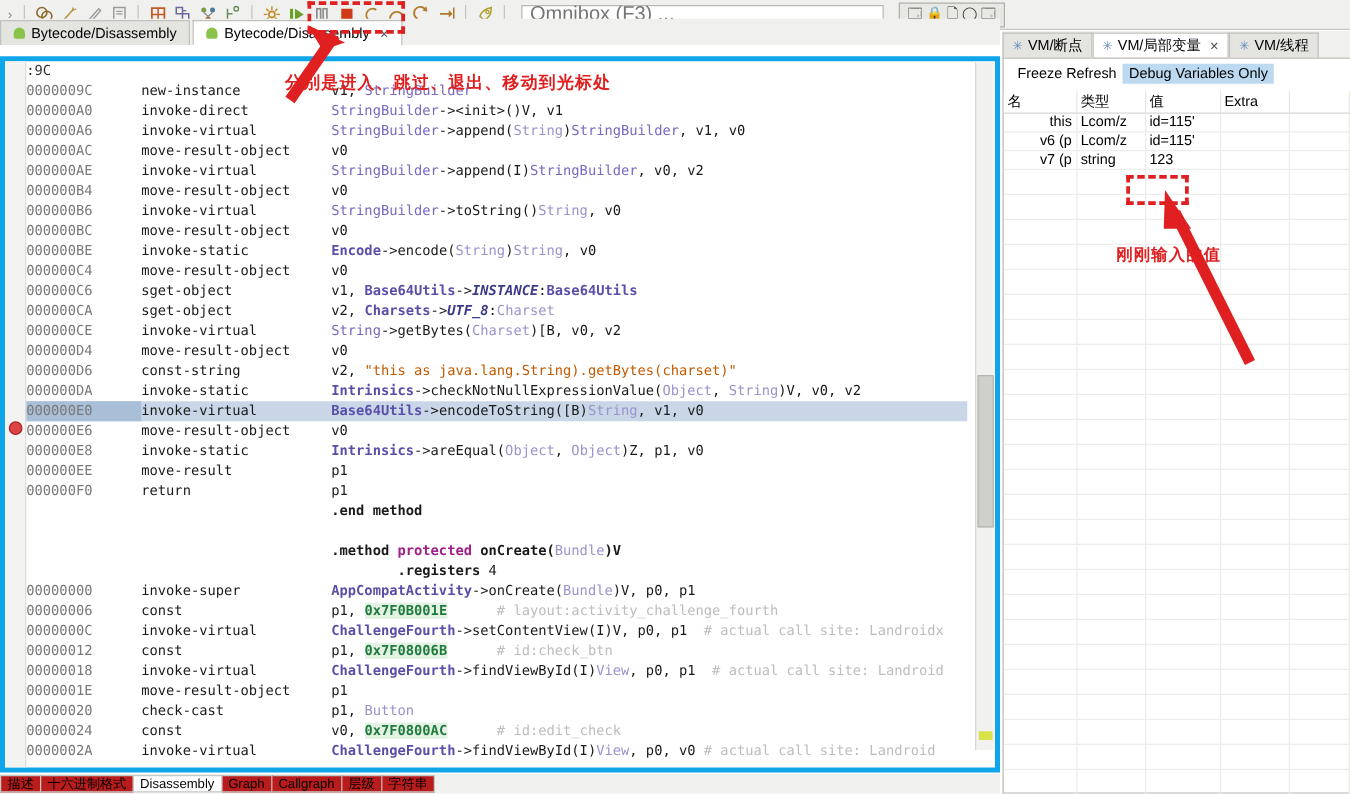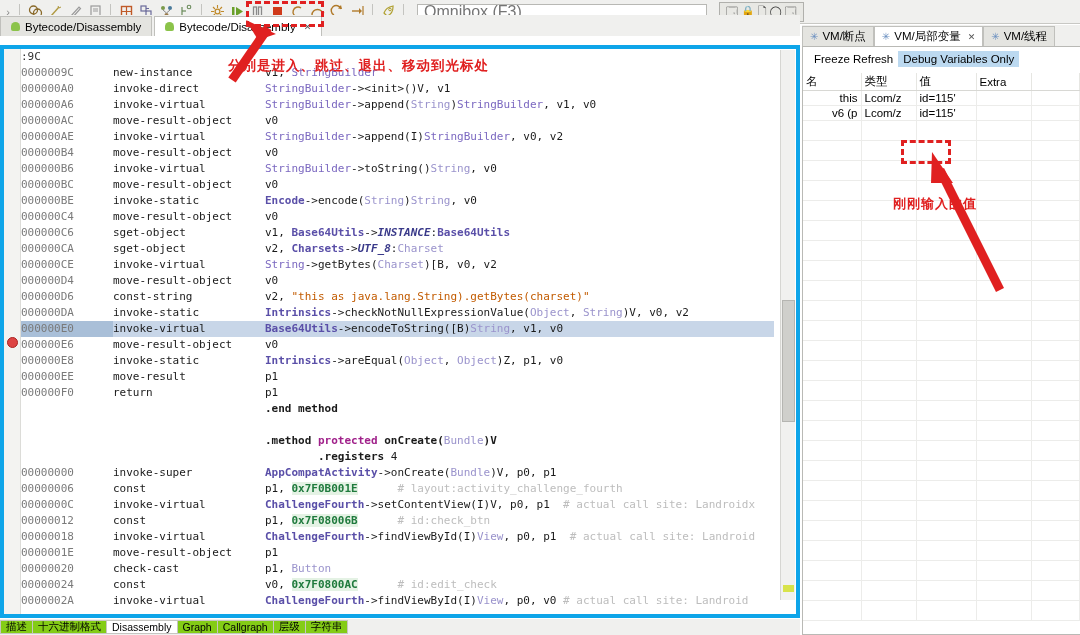--- a/index.html
+++ b/index.html
@@ -147,21 +147,21 @@
     position: absolute; left: 0; top: 619px; width: 800px; height: 16px;
     display: flex; align-items: center;
     background: #f0f0ee;
     font-size: 10.5px;
   }
   .btab {
     padding: 1px 5px; height: 14px;
     display: flex; align-items: center;
     border: 1px solid #c6c6c2;
     border-left: none;
-    background: #84cc16;
+    background: #b91c1c;
     box-sizing: border-box;
     white-space: nowrap;
   }
   .btab:first-child { border-left: 1px solid #c6c6c2; }
   .btab.active { background: #fff; }
 
   
   #right-panel {
     position: absolute; left: 802px; top: 25px; width: 278px; height: 610px;
     background: #f2f2f0;
@@ -470,20 +470,27 @@
             <td class=""></td>
           </tr>
           <tr>
             <td class="right">v6 (p</td>
             <td class="">Lcom/z</td>
             <td class="">id=115'</td>
             <td class=""></td>
             <td class=""></td>
           </tr>
           <tr>
+            <td class="right">v7 (p</td>
+            <td class="">string</td>
+            <td class="">123</td>
+            <td class=""></td>
+            <td class=""></td>
+          </tr>
+          <tr>
             <td class="grid-filler">&nbsp;</td>
             <td class="grid-filler">&nbsp;</td>
             <td class="grid-filler">&nbsp;</td>
             <td class="grid-filler">&nbsp;</td>
             <td class="grid-filler">&nbsp;</td>
           </tr>
           <tr>
             <td class="grid-filler">&nbsp;</td>
             <td class="grid-filler">&nbsp;</td>
             <td class="grid-filler">&nbsp;</td>

